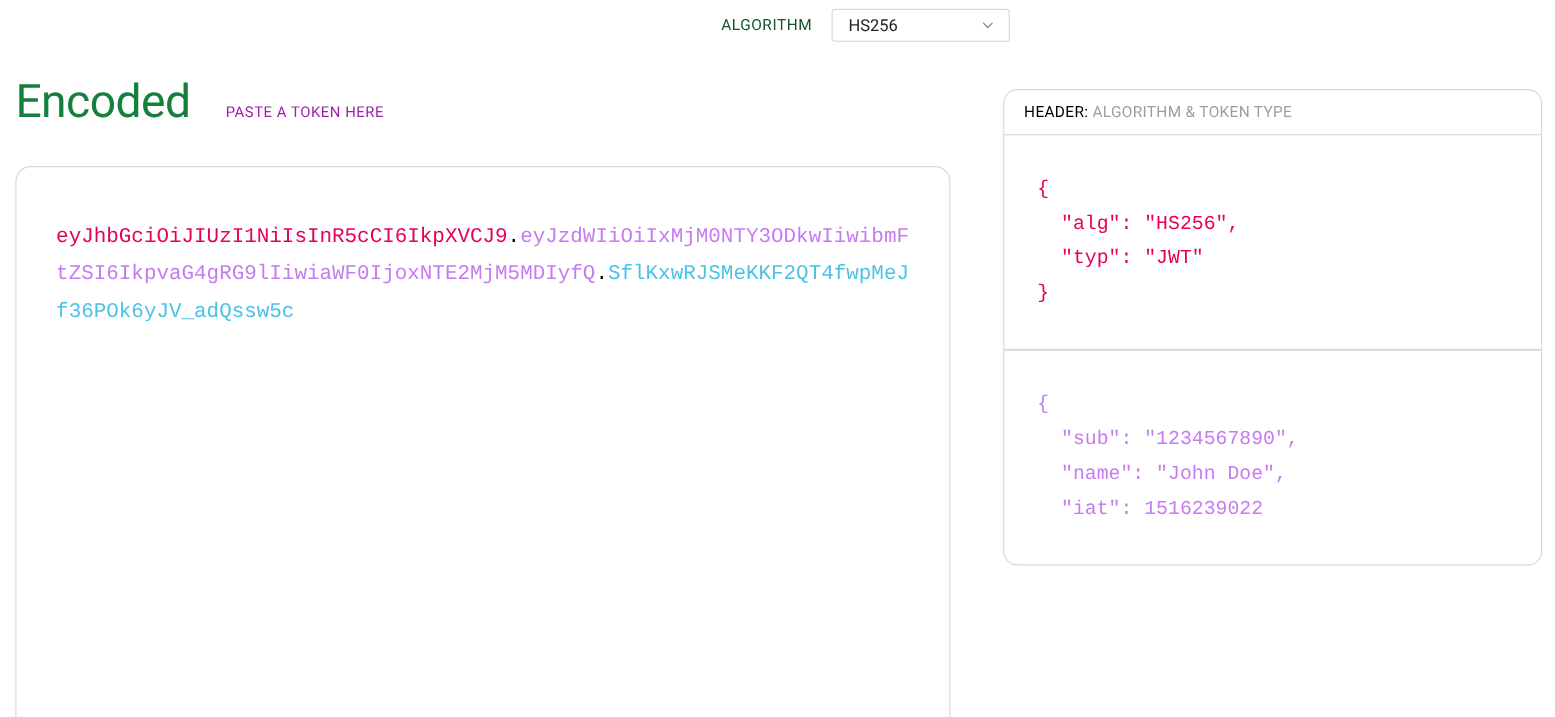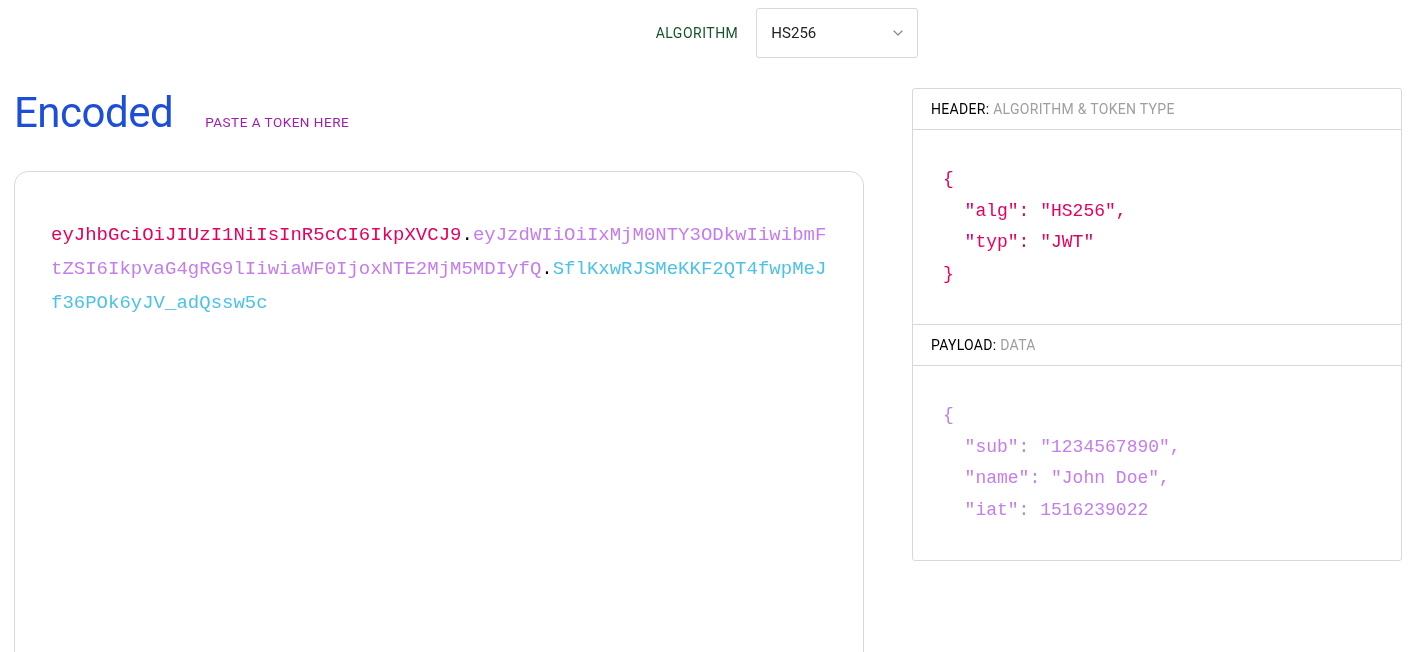--- a/index.html
+++ b/index.html
@@ -27,21 +27,21 @@
       font-size: 14px;
       letter-spacing: 0.5px;
       color: #14532d;
       font-weight: 400;
     }
     .algorithm-select {
       position: relative;
       border: 1px solid #d8d8d8;
       border-radius: 3px;
       width: 162px;
-      height: 50px;
+      height: 30px;
       display: flex;
       align-items: center;
       padding: 0 14px;
       cursor: pointer;
     }
     .algorithm-select-value {
       font-size: 15px;
       color: #222;
     }
     .algorithm-select-chevron {
@@ -68,21 +68,21 @@
     }
     .section-heading {
       display: flex;
       align-items: baseline;
       gap: 16px;
       margin-bottom: 34px;
     }
     .section-title {
       font-size: 42px;
       font-weight: 400;
-      color: #1d4ed8;
+      color: #15803d;
       letter-spacing: -0.5px;
     }
     .section-subtitle {
       font-size: 13.5px;
       color: #a21caf;
       letter-spacing: 0.5px;
       margin-left: 16px;
     }
     .encoded-box {
       border: 1px solid #d8d8d8;
@@ -94,21 +94,22 @@
       line-height: 1.8;
       word-break: break-all;
       color: #000;
     }
     .jwt-header { color: #e6005c; }
     .jwt-dot { color: #000; }
     .jwt-payload { color: #c57cf0; }
     .jwt-signature { color: #4cc2e6; }
     .decoded-group {
       border: 1px solid #d8d8d8;
-      border-radius: 3px;
+      border-radius: 13px;
+      margin-top: 13px;
     }
     .decoded-section-header {
       padding: 12px 18px;
       font-size: 14px;
       letter-spacing: 0.3px;
     }
     .decoded-section-header .label-main {
       color: #000;
     }
     .decoded-section-header .label-sub {
@@ -156,23 +157,19 @@
     <div class="decoded-group">
       <div class="decoded-section-header">
         <span class="label-main">HEADER:</span>
         <span class="label-sub">ALGORITHM &amp; TOKEN TYPE</span>
       </div>
       <div class="decoded-code header-code">{
   "alg": "HS256",
   "typ": "JWT"
 }</div>
       <div class="decoded-divider"></div>
-      <div class="decoded-section-header">
-        <span class="label-main">PAYLOAD:</span>
-        <span class="label-sub">DATA</span>
-      </div>
       <div class="decoded-code payload-code">{
   "sub": "1234567890",
   "name": "John Doe",
   "iat": 1516239022</div>
     </div>
   </div>
 </div>
 
 </body></html>

